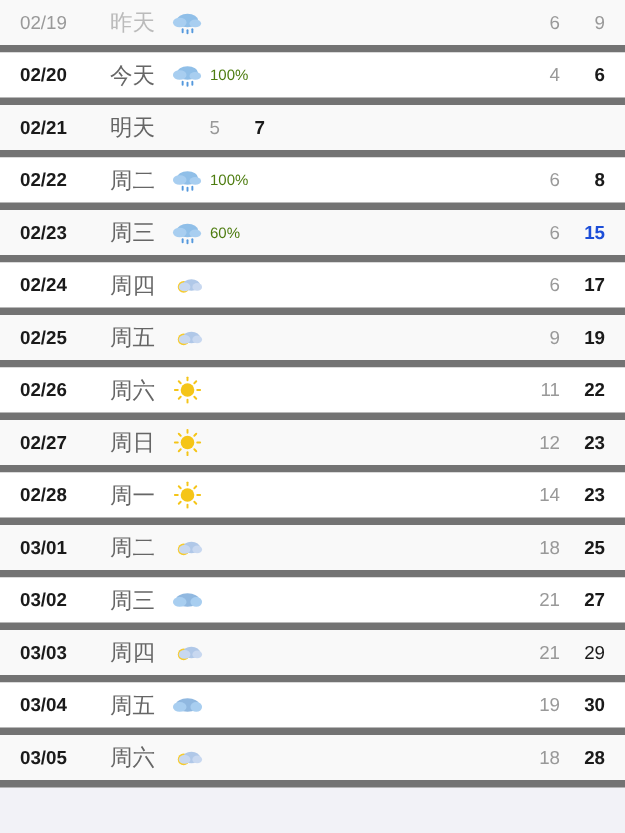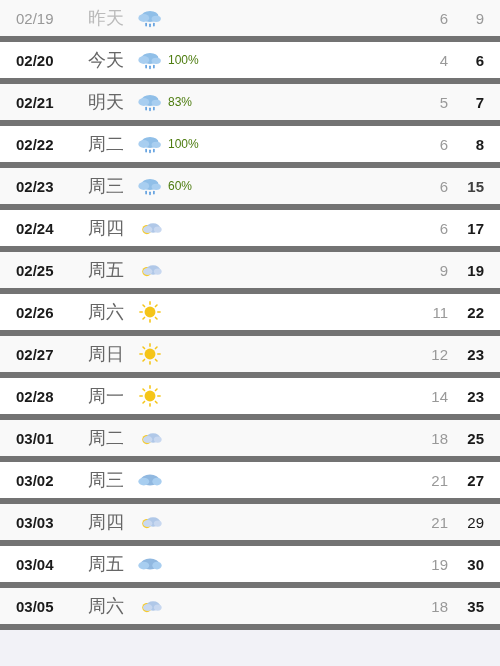--- a/index.html
+++ b/index.html
@@ -111,67 +111,56 @@
     <rect x="22" y="20" width="2" height="5" rx="1" fill="#5599dd"></rect>
   </svg>
         <span class="pct">100%</span>
       </div>
       <span class="col-low">4</span>
       <span class="col-high" style="color: rgb(26, 26, 26); font-weight: 700;">6</span>
     </div>
     <div class="weather-row">
       <span class="col-date">02/21</span>
       <span class="col-day">明天</span>
+      <span class="col-low">5</span>
+      <span class="col-high" style="color: rgb(26, 26, 26); font-weight: 700;">7</span>
+    </div>
+    <div class="weather-row">
+      <span class="col-date">02/22</span>
+      <span class="col-day">周二</span>
       <div class="col-weather">
         <svg class="svg-icon" viewBox="0 0 36 28" xmlns="http://www.w3.org/2000/svg">
     <ellipse cx="18" cy="12" rx="11" ry="7" fill="#90bfe8"></ellipse>
     <ellipse cx="10" cy="14" rx="7" ry="5" fill="#a8cef0"></ellipse>
     <ellipse cx="26" cy="15" rx="6" ry="4" fill="#a8cef0"></ellipse>
     <rect x="12" y="20" width="2" height="5" rx="1" fill="#5599dd"></rect>
     <rect x="17" y="21" width="2" height="5" rx="1" fill="#5599dd"></rect>
     <rect x="22" y="20" width="2" height="5" rx="1" fill="#5599dd"></rect>
   </svg>
-        <span class="pct">83%</span>
-      </div>
-      <span class="col-low">5</span>
-      <span class="col-high" style="color: rgb(26, 26, 26); font-weight: 700;">7</span>
-    </div>
-    <div class="weather-row">
-      <span class="col-date">02/22</span>
-      <span class="col-day">周二</span>
+        <span class="pct">100%</span>
+      </div>
+      <span class="col-low">6</span>
+      <span class="col-high" style="color: rgb(26, 26, 26); font-weight: 700;">8</span>
+    </div>
+    <div class="weather-row">
+      <span class="col-date">02/23</span>
+      <span class="col-day">周三</span>
       <div class="col-weather">
         <svg class="svg-icon" viewBox="0 0 36 28" xmlns="http://www.w3.org/2000/svg">
     <ellipse cx="18" cy="12" rx="11" ry="7" fill="#90bfe8"></ellipse>
     <ellipse cx="10" cy="14" rx="7" ry="5" fill="#a8cef0"></ellipse>
     <ellipse cx="26" cy="15" rx="6" ry="4" fill="#a8cef0"></ellipse>
     <rect x="12" y="20" width="2" height="5" rx="1" fill="#5599dd"></rect>
     <rect x="17" y="21" width="2" height="5" rx="1" fill="#5599dd"></rect>
     <rect x="22" y="20" width="2" height="5" rx="1" fill="#5599dd"></rect>
   </svg>
-        <span class="pct">100%</span>
+        <span class="pct">60%</span>
       </div>
       <span class="col-low">6</span>
-      <span class="col-high" style="color: rgb(26, 26, 26); font-weight: 700;">8</span>
-    </div>
-    <div class="weather-row">
-      <span class="col-date">02/23</span>
-      <span class="col-day">周三</span>
-      <div class="col-weather">
-        <svg class="svg-icon" viewBox="0 0 36 28" xmlns="http://www.w3.org/2000/svg">
-    <ellipse cx="18" cy="12" rx="11" ry="7" fill="#90bfe8"></ellipse>
-    <ellipse cx="10" cy="14" rx="7" ry="5" fill="#a8cef0"></ellipse>
-    <ellipse cx="26" cy="15" rx="6" ry="4" fill="#a8cef0"></ellipse>
-    <rect x="12" y="20" width="2" height="5" rx="1" fill="#5599dd"></rect>
-    <rect x="17" y="21" width="2" height="5" rx="1" fill="#5599dd"></rect>
-    <rect x="22" y="20" width="2" height="5" rx="1" fill="#5599dd"></rect>
-  </svg>
-        <span class="pct">60%</span>
-      </div>
-      <span class="col-low">6</span>
-      <span class="col-high" style="color: #404040; font-weight: 700;">15</span>
+      <span class="col-high" style="color: #1d4ed8; font-weight: 700;">15</span>
     </div>
     <div class="weather-row">
       <span class="col-date">02/24</span>
       <span class="col-day">周四</span>
       <div class="col-weather">
         <svg class="svg-icon" viewBox="0 0 36 28" xmlns="http://www.w3.org/2000/svg">
     <circle cx="14" cy="16" r="6" fill="#f5c518" opacity="0.9"></circle>
     <ellipse cx="22" cy="14" rx="9" ry="6" fill="#b0c8e8"></ellipse>
     <ellipse cx="15" cy="16" rx="6" ry="4.5" fill="#c8d8f0"></ellipse>
     <ellipse cx="28" cy="16" rx="5" ry="4" fill="#c8d8f0"></ellipse>
@@ -310,15 +299,15 @@
       <span class="col-day">周六</span>
       <div class="col-weather">
         <svg class="svg-icon" viewBox="0 0 36 28" xmlns="http://www.w3.org/2000/svg">
     <circle cx="14" cy="16" r="6" fill="#f5c518" opacity="0.9"></circle>
     <ellipse cx="22" cy="14" rx="9" ry="6" fill="#b0c8e8"></ellipse>
     <ellipse cx="15" cy="16" rx="6" ry="4.5" fill="#c8d8f0"></ellipse>
     <ellipse cx="28" cy="16" rx="5" ry="4" fill="#c8d8f0"></ellipse>
   </svg>
       </div>
       <span class="col-low">18</span>
-      <span class="col-high" style="color: rgb(26, 26, 26); font-weight: 700;">35</span>
+      <span class="col-high" style="color: rgb(26, 26, 26); font-weight: 700;">28</span>
     </div>
   </div>
 
 </body></html>

